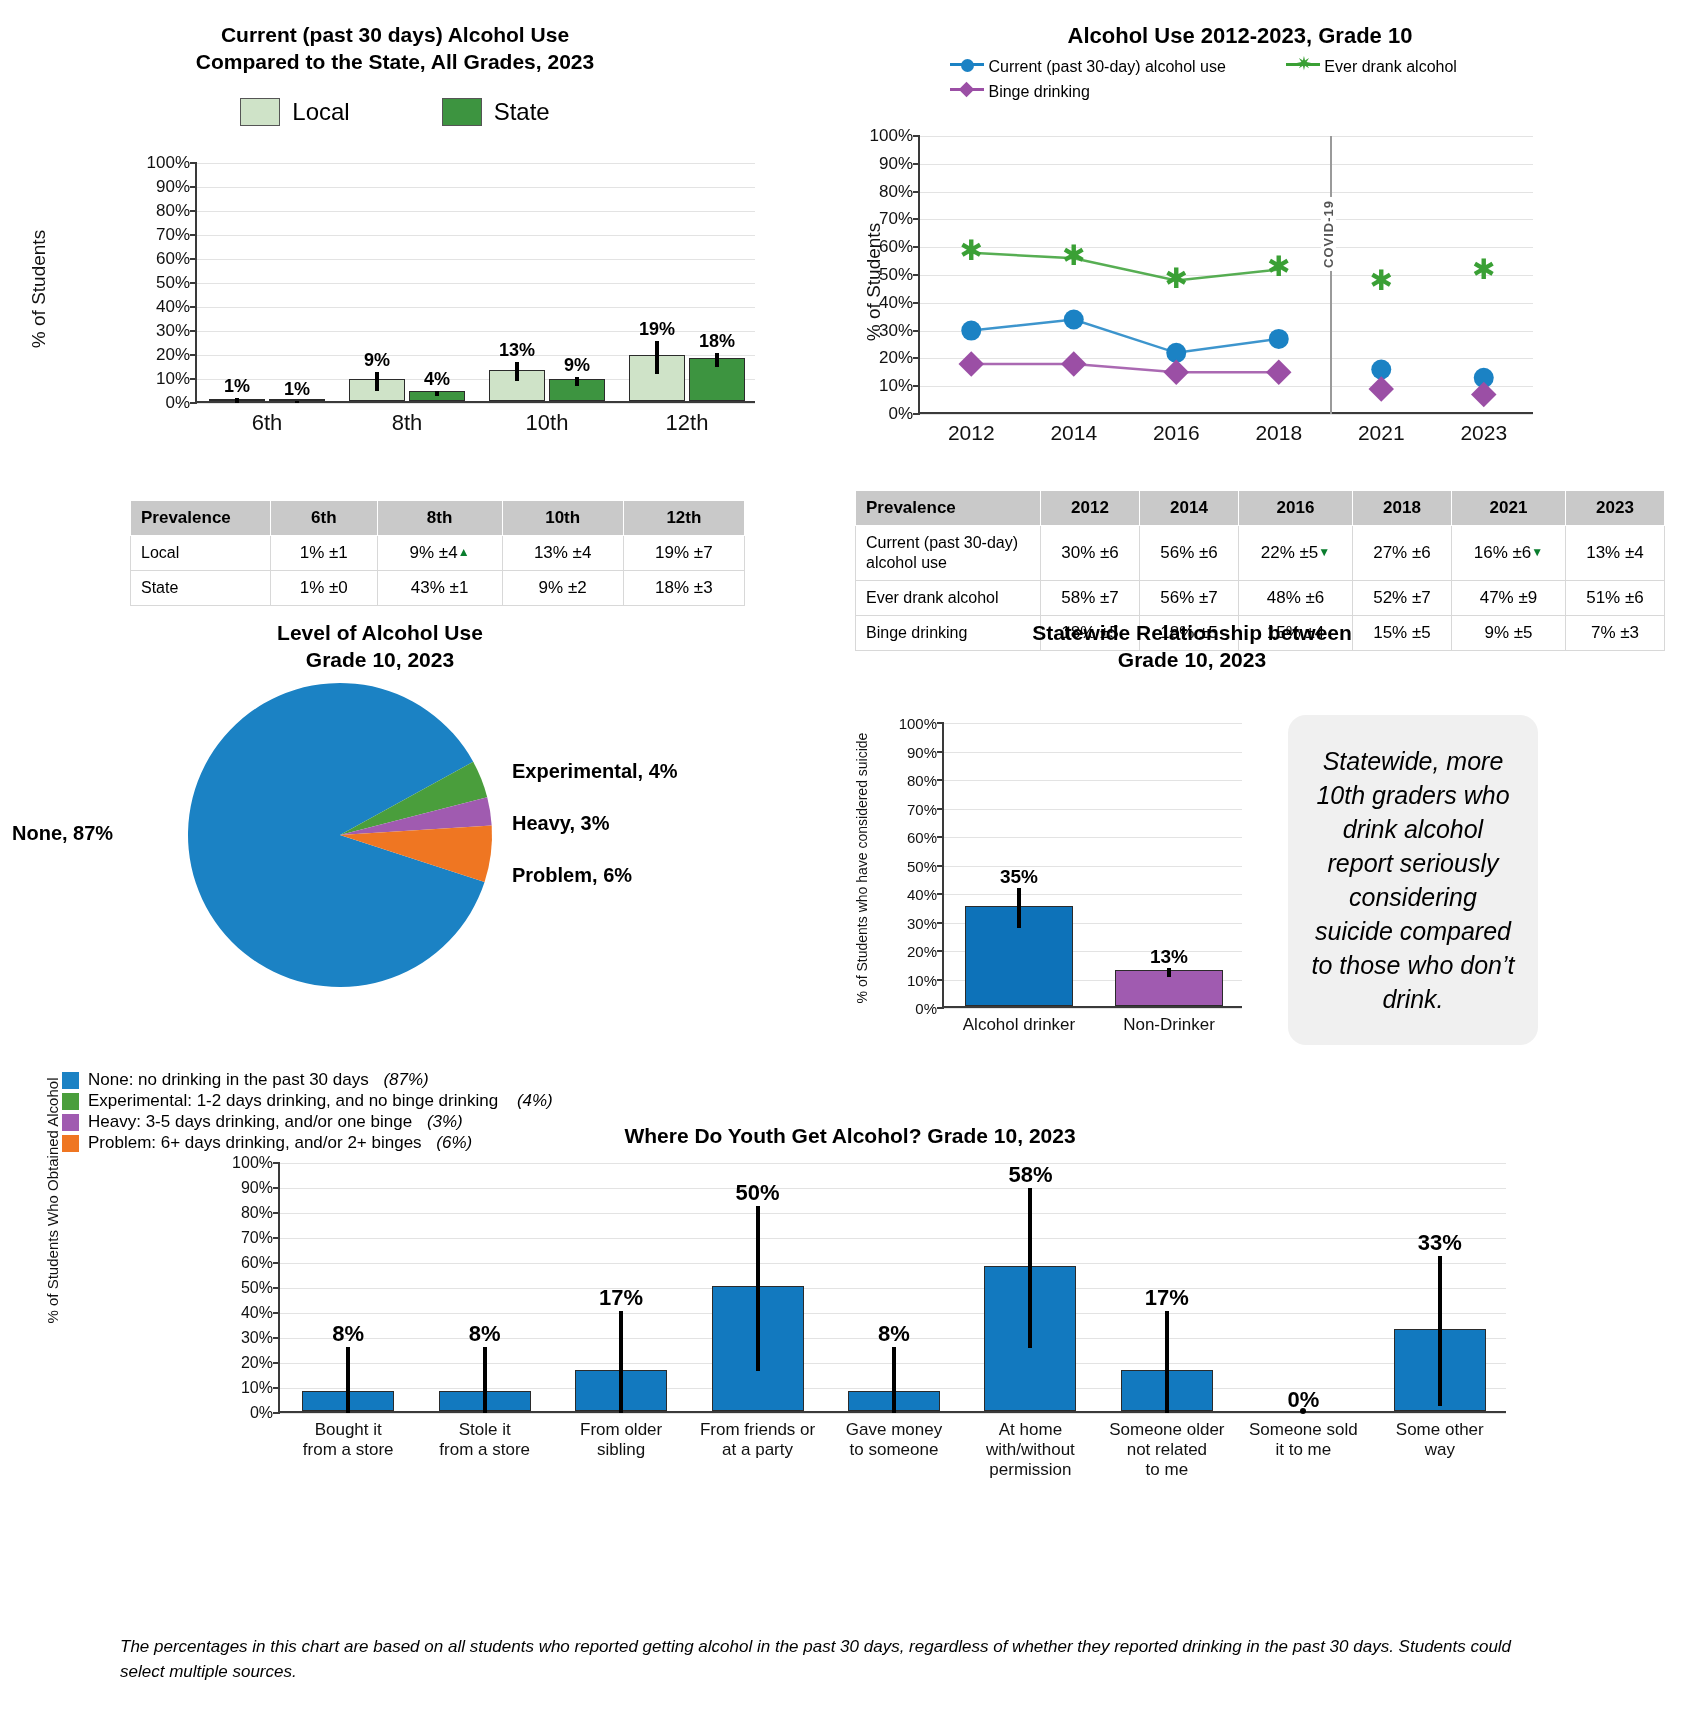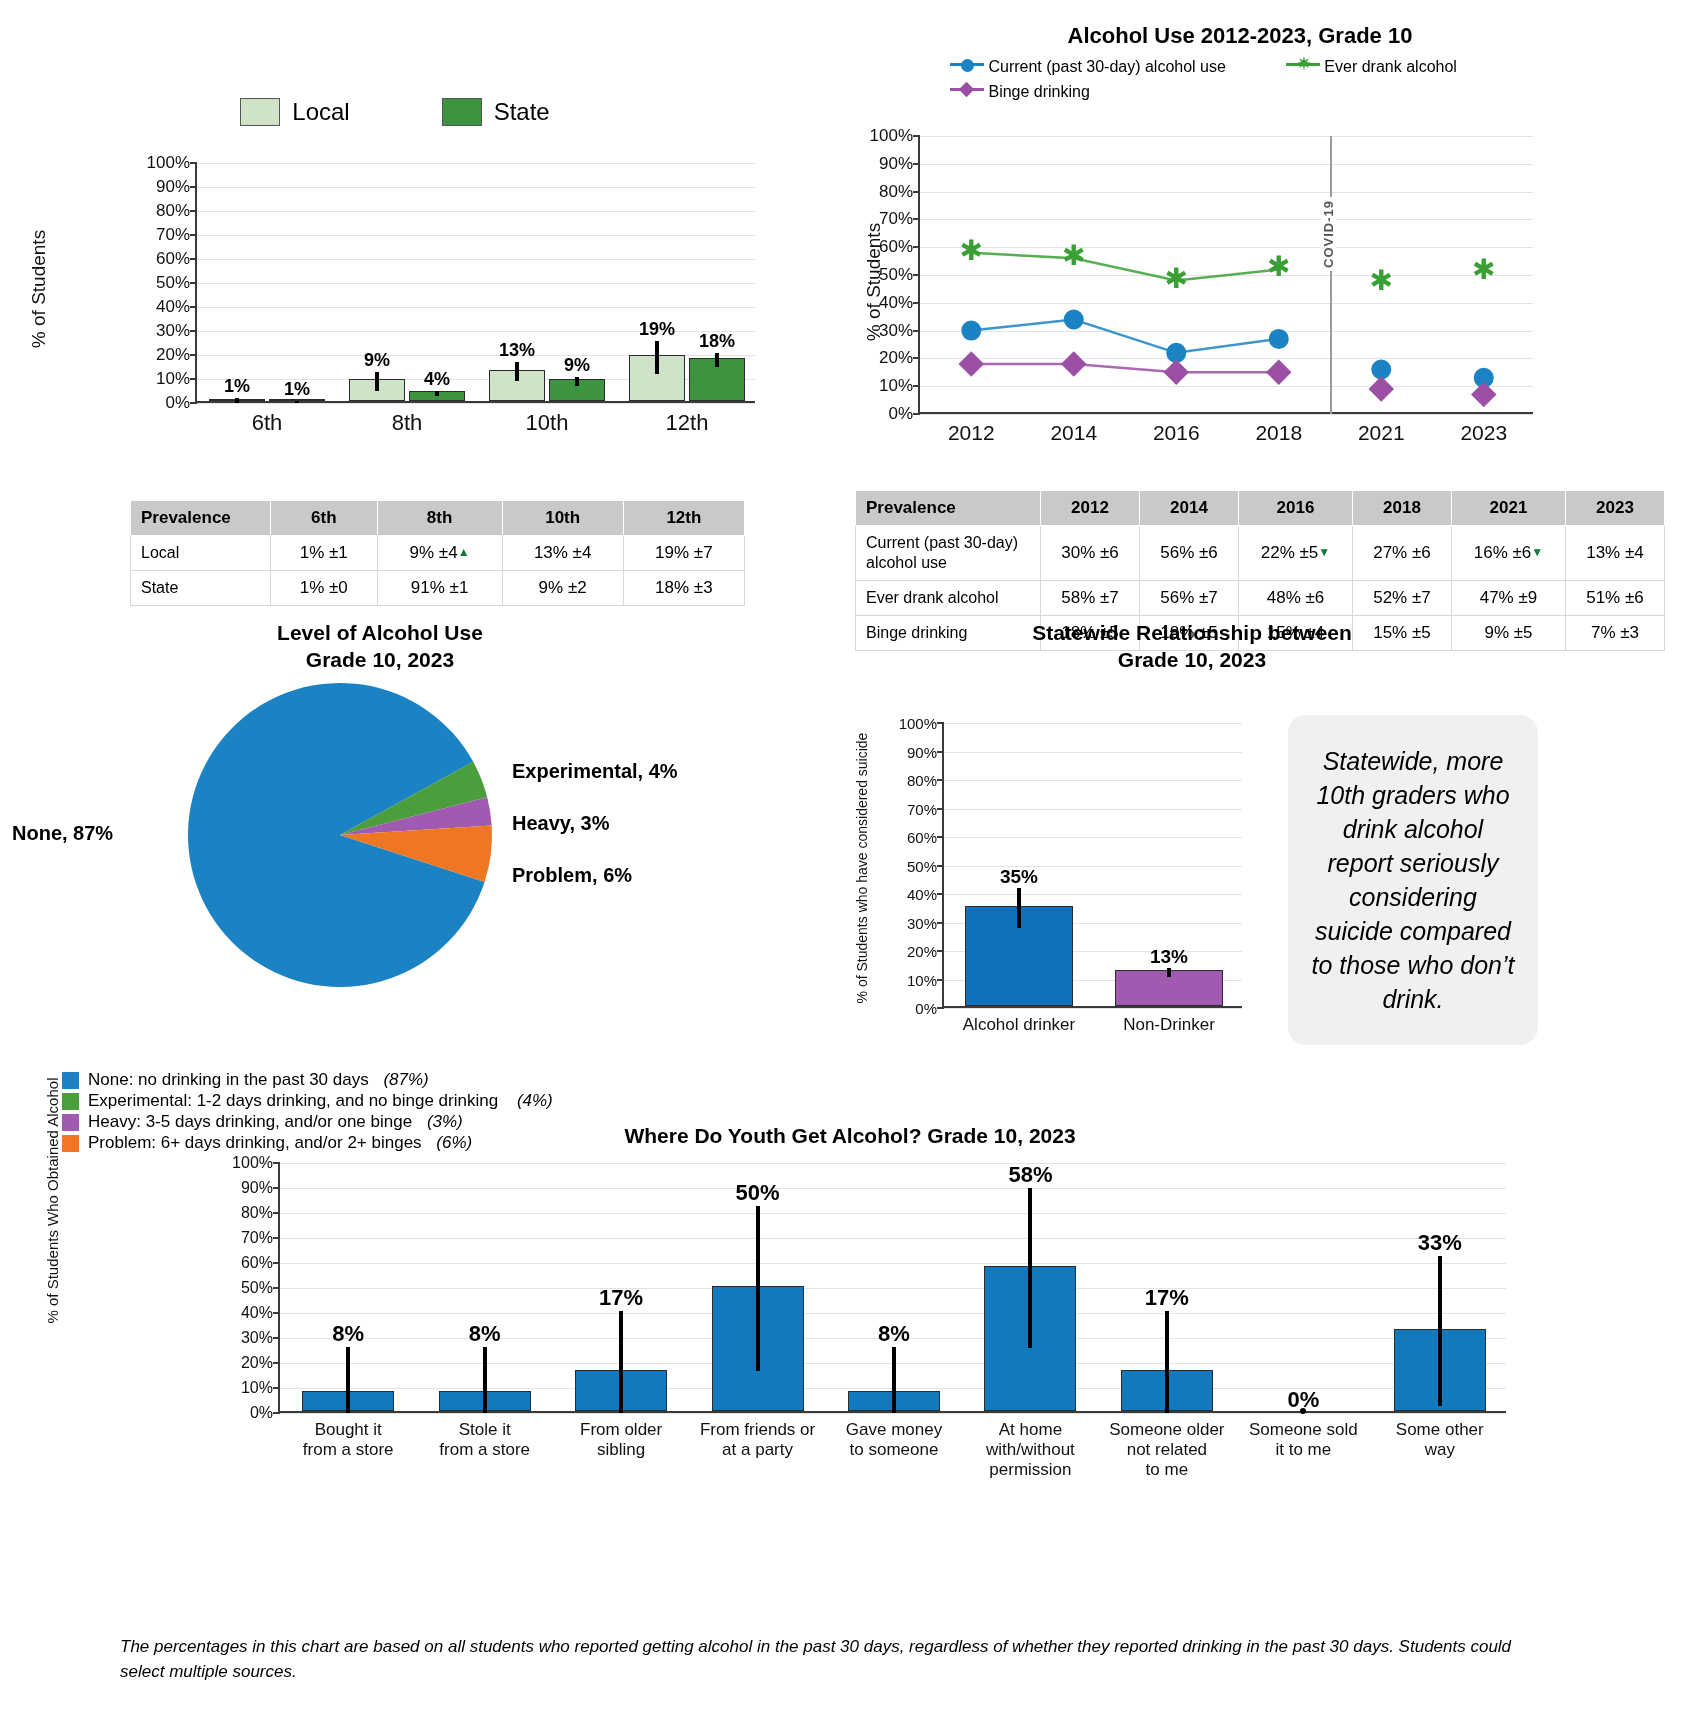--- a/index.html
+++ b/index.html
@@ -94,20 +94,24 @@
 
   .footnote {
     position:absolute; font-style:italic; font-size:17px; line-height:1.45; color:#000;
   }
 </style>
 </head>
 <body>
 
 <div class="panel" style="left:0; top:0; width:840px; height:600px;">
 
+  <div class="chart-title" style="left:0; top:22px; position:absolute; width:790px;">
+    <div>Current (past 30 days) Alcohol Use</div>
+    <div>Compared to the State, All Grades, 2023</div>
+  </div>
 
   <div class="legend-row" style="position:absolute; left:130px; top:98px; width:530px;">
     <div class="legend-item">
       <span class="swatch" style="background:#cfe3c8;"></span>
       <span class="legend-text">Local</span>
     </div>
     <div class="legend-item" style="margin-left:66px;">
       <span class="swatch" style="background:#3d9440;"></span>
       <span class="legend-text">State</span>
     </div>
@@ -202,21 +206,21 @@
       <tr>
         <td class="rowhead">Local</td>
         <td><span>1% ±1</span></td>
         <td><span>9% ±4</span><span class="up-tri">▲</span></td>
         <td><span>13% ±4</span></td>
         <td><span>19% ±7</span></td>
       </tr>
       <tr>
         <td class="rowhead">State</td>
         <td>1% ±0</td>
-        <td>91% ±1</td>
+        <td>43% ±1</td>
         <td>9% ±2</td>
         <td>18% ±3</td>
       </tr>
     </tbody>
   </table>
 </div>
 
 <div class="panel" style="left:840px; top:0; width:860px; height:620px;">
 
   <div class="chart-title" style="position:absolute; left:0; top:22px; width:800px; font-size:22px;">Alcohol Use 2012-2023, Grade 10</div>

